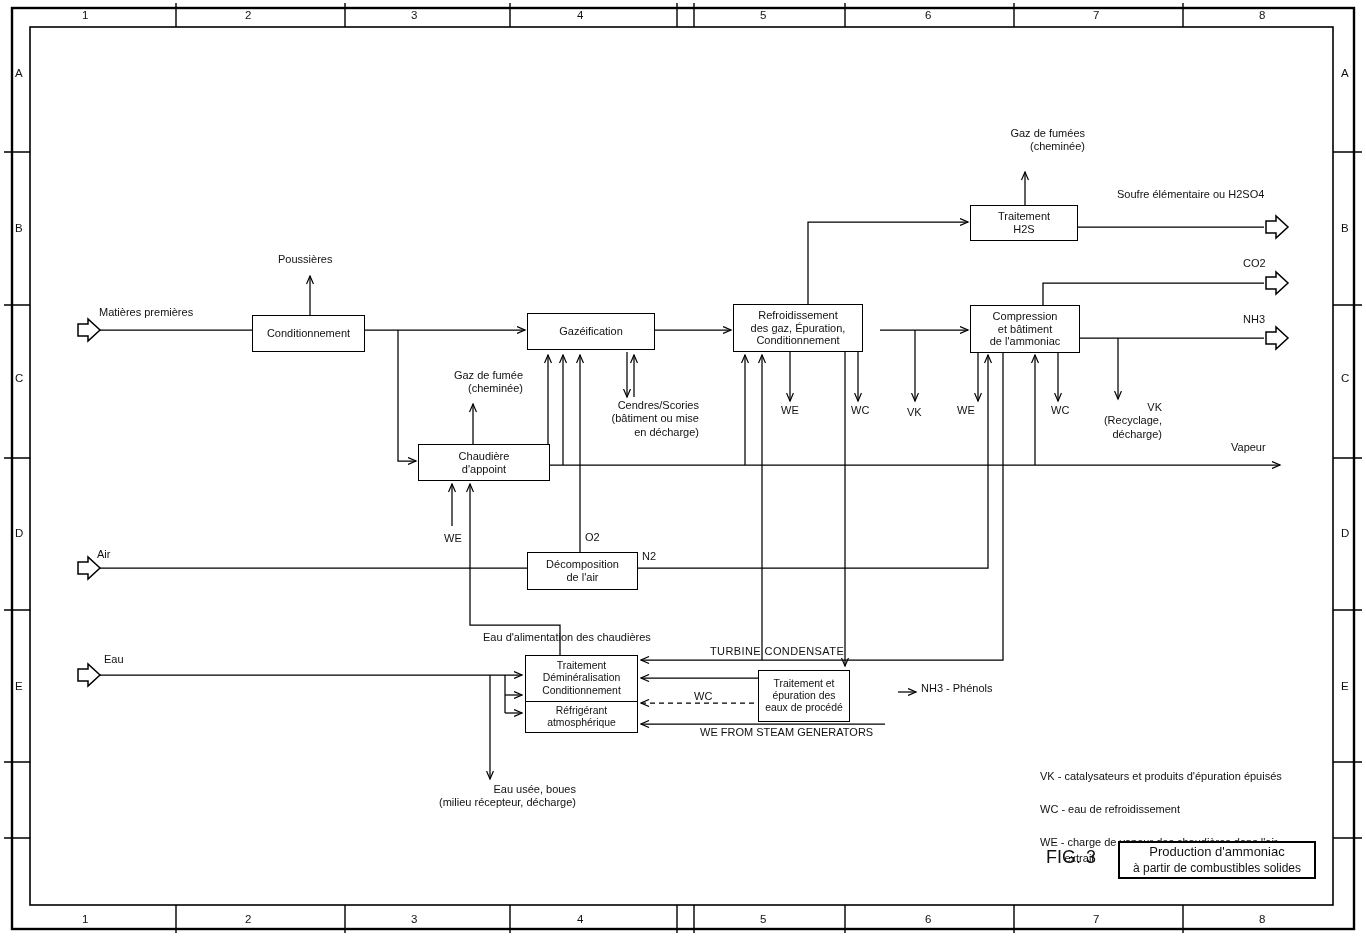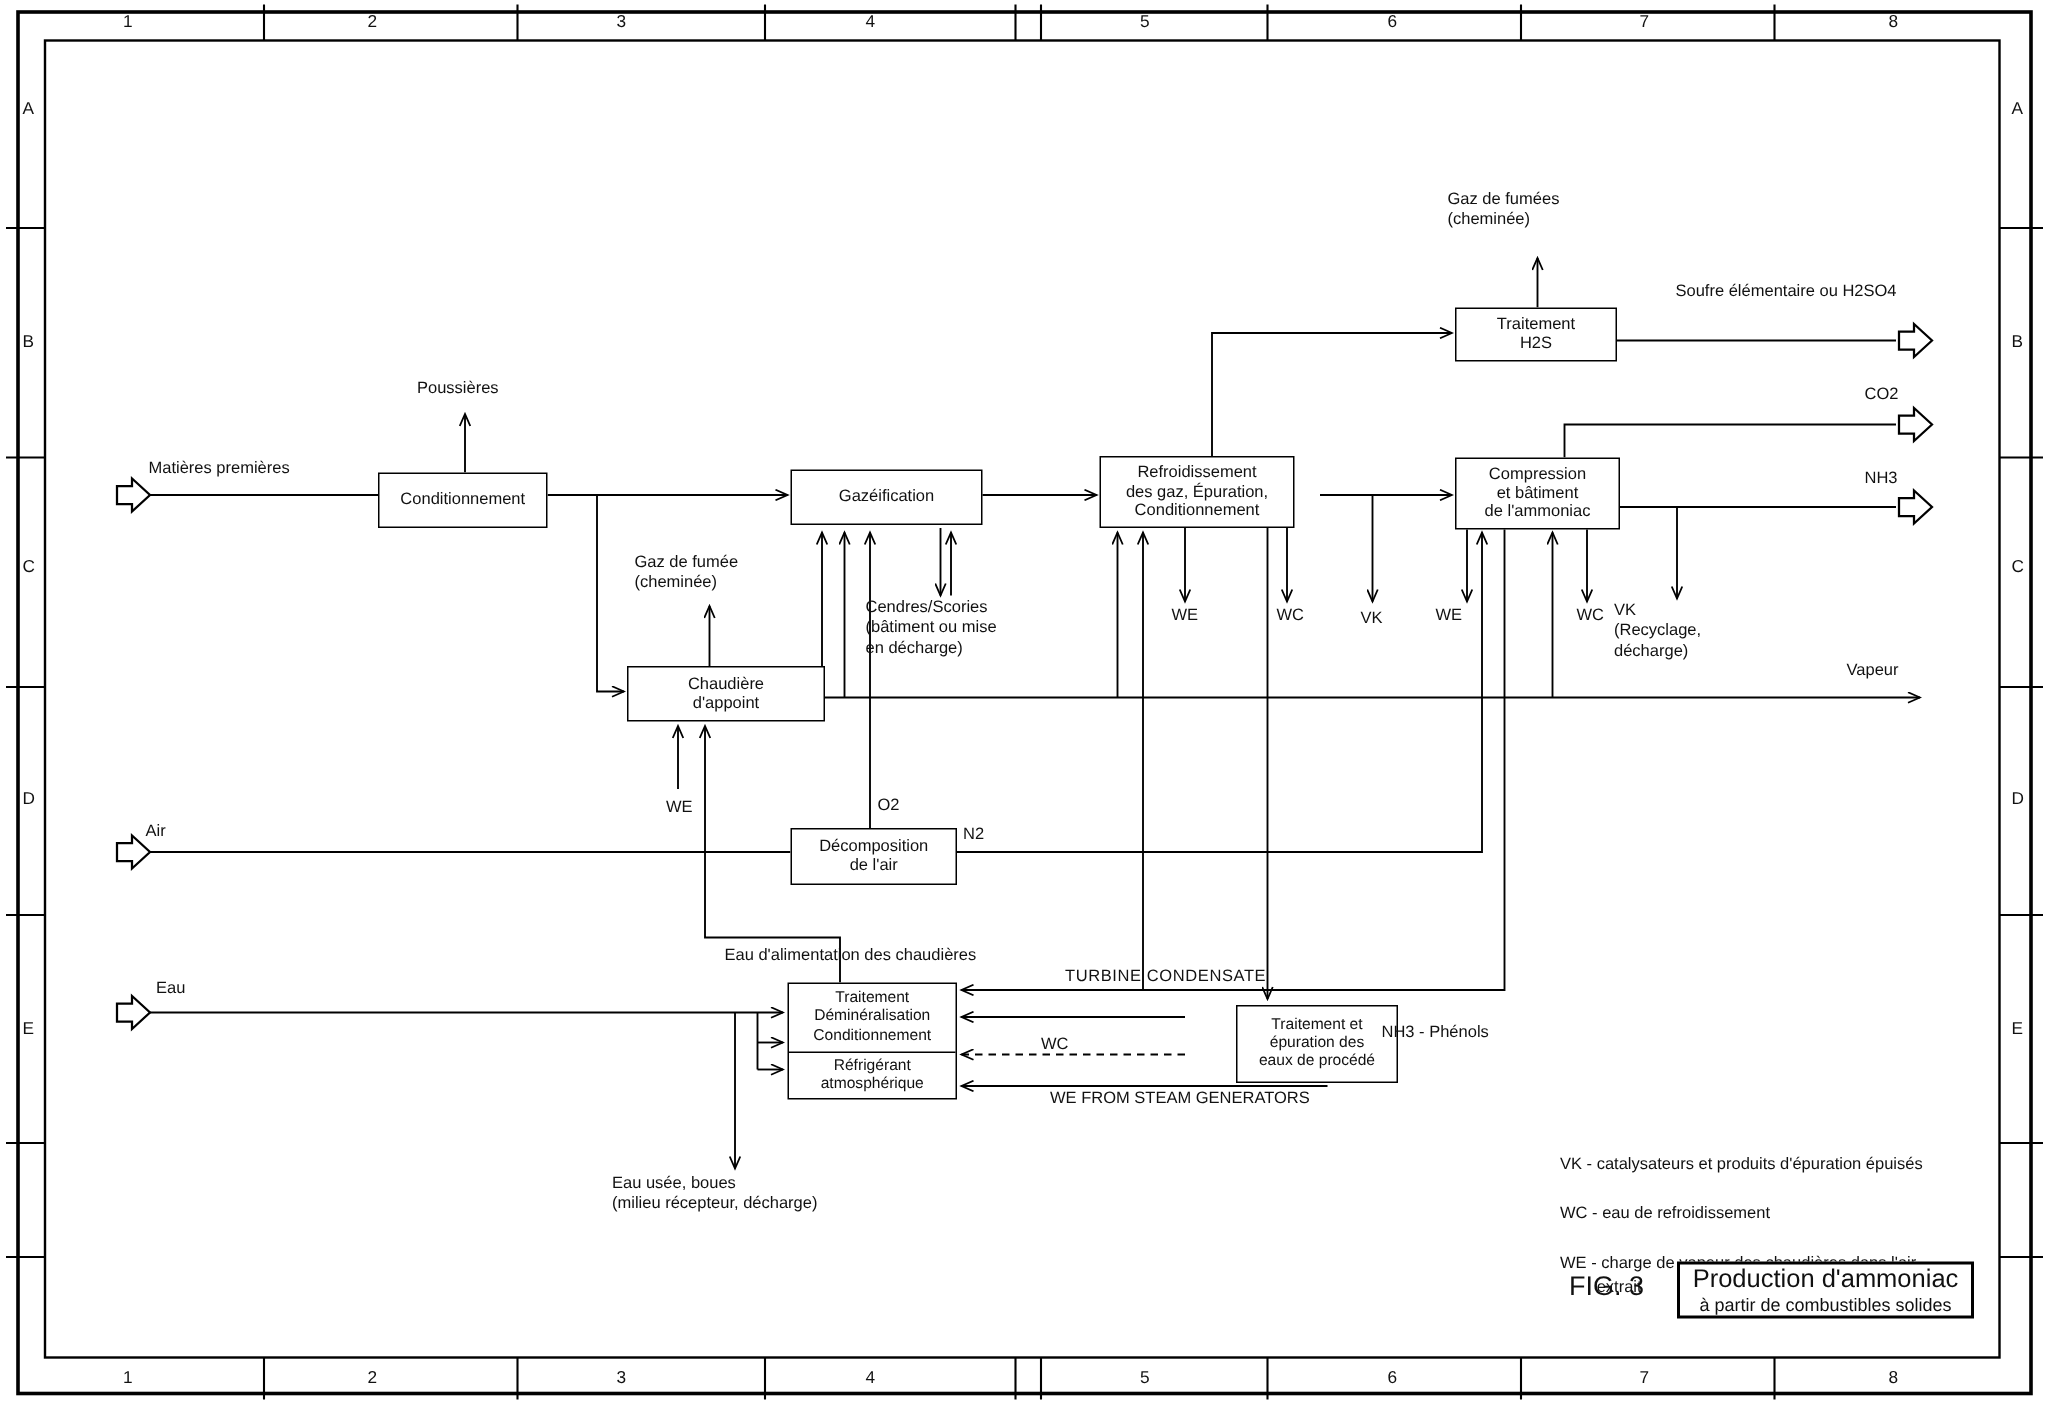--- a/index.html
+++ b/index.html
@@ -1,20 +1,20 @@
 <!DOCTYPE html>
 <html><head>
 <meta charset="utf-8">
 <style>
   html,body{margin:0;padding:0;background:#fff;}
   #stage{position:relative;width:1366px;height:938px;background:#fff;
          font-family:"Liberation Sans",sans-serif;color:#111;overflow:hidden;}
   #stage svg{position:absolute;left:0;top:0;}
   .lbl{position:absolute;font-size:11px;line-height:1.22;white-space:pre-line;}
-  .ctr{text-align:left;}
+  .ctr{text-align:right;}
   .box{position:absolute;box-sizing:border-box;border:1.6px solid #000;background:#fff;
        display:flex;align-items:center;justify-content:center;text-align:center;
        font-size:11px;line-height:1.18;white-space:pre-line;}
   .cell{width:100%;box-sizing:border-box;display:flex;align-items:center;justify-content:center;
         text-align:center;font-size:10.4px;line-height:1.18;white-space:pre-line;}
   .mark{position:absolute;font-size:11.5px;}
 </style>
 </head>
 <body>
 
@@ -107,21 +107,21 @@
 de l'air</div>
 
   <div class="box" style="left:525px;top:655px;width:113px;height:78px;flex-direction:column;padding:0">
     <div class="cell" style="height:45px">Traitement
 Déminéralisation
 Conditionnement</div>
     <div class="cell" style="border-top:1.4px solid #000;flex:1">Réfrigérant
 atmosphérique</div>
   </div>
 
-  <div class="box" style="left:824px;top:670px;width:108px;height:52px;font-size:10.4px">Traitement et
+  <div class="box" style="left:758px;top:670px;width:92px;height:52px;font-size:10.4px">Traitement et
 épuration des
 eaux de procédé</div>
 
   <div class="lbl" style="left:99px;top:306px">Matières premières</div>
   <div class="lbl" style="left:97px;top:548px">Air</div>
   <div class="lbl" style="left:104px;top:653px">Eau</div>
   <div class="lbl" style="left:1117px;top:188px">Soufre élémentaire ou H2SO4</div>
   <div class="lbl" style="left:1243px;top:257px">CO2</div>
   <div class="lbl" style="left:1243px;top:313px">NH3</div>
   <div class="lbl" style="left:1231px;top:441px">Vapeur</div>
@@ -155,21 +155,21 @@
 
   <div class="lbl" style="left:1040px;top:751px;line-height:1.5">
     <div>VK  - catalysateurs et produits d'épuration épuisés</div>
     <div>WC - eau de refroidissement</div>
     <div>WE - charge de vapeur des chaudières dans l'air
 &nbsp;&nbsp;&nbsp;&nbsp;&nbsp;&nbsp;&nbsp;&nbsp;extrait</div>
   </div>
 
   <div class="lbl" style="left:1046px;top:847px;font-size:18px">FIG. 3</div>
   <div class="box" style="left:1118px;top:841px;width:198px;height:38px;border-width:2px;flex-direction:column;line-height:1.25">
-    <div style="font-size:17px">Production d'ammoniac</div>
+    <div style="font-size:13px">Production d'ammoniac</div>
     <div style="font-size:12px">à partir de combustibles solides</div>
   </div>
 
   <div class="mark" style="left:82px;top:9px">1</div>
   <div class="mark" style="left:245px;top:9px">2</div>
   <div class="mark" style="left:411px;top:9px">3</div>
   <div class="mark" style="left:577px;top:9px">4</div>
   <div class="mark" style="left:760px;top:9px">5</div>
   <div class="mark" style="left:925px;top:9px">6</div>
   <div class="mark" style="left:1093px;top:9px">7</div>

